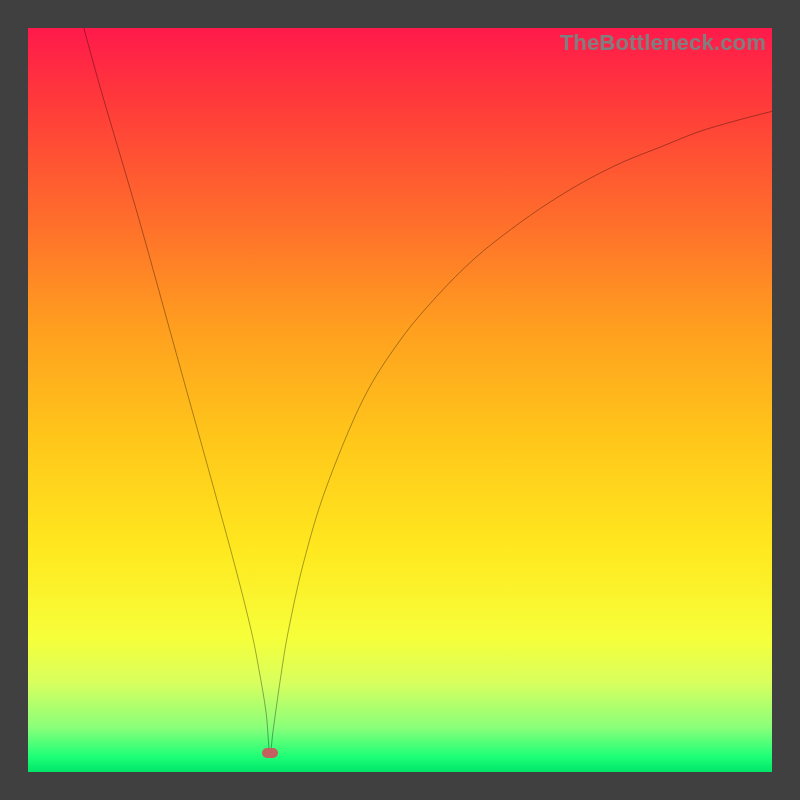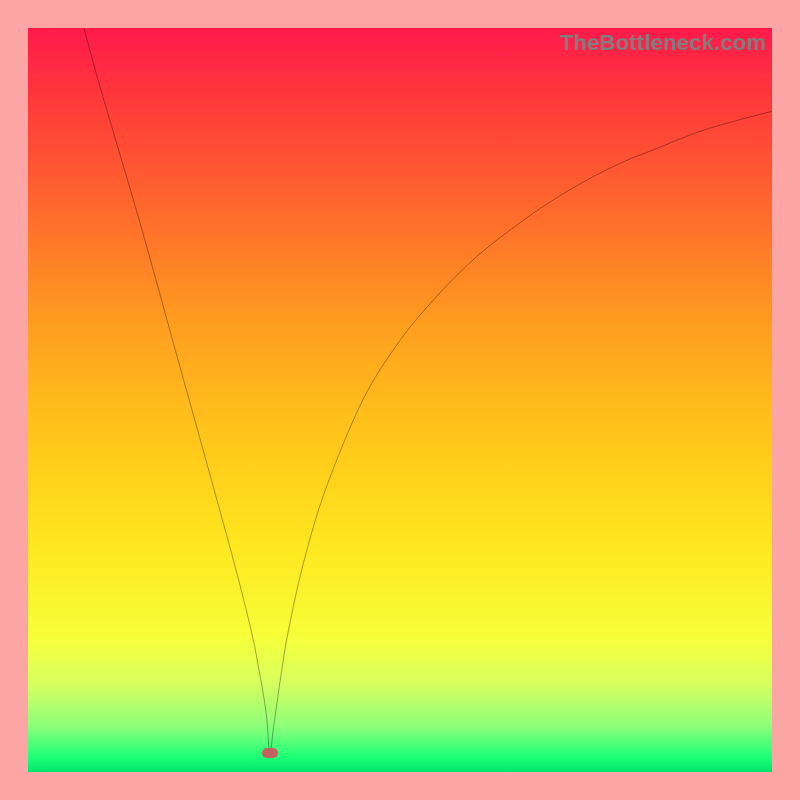--- a/index.html
+++ b/index.html
@@ -1,19 +1,19 @@
 <!DOCTYPE html>
 <html><head>
 <meta charset="utf-8">
 <style>
   * { margin: 0; padding: 0; box-sizing: border-box; }
   body { width: 800px; height: 800px; overflow: hidden; position: relative; font-family: Arial, Helvetica, sans-serif; }
   .outer {
     width: 800px; height: 800px;
-    background: #fca5a5;
+    background: #404040;
     position: relative;
     padding-left: 24px;
   }
   .plot-area {
     position: absolute;
     left: 28px; top: 28px;
     width: 744px; height: 744px;
     background: linear-gradient(to bottom,
       #ff1a4b 0%,
       #ff3a3a 10%,

